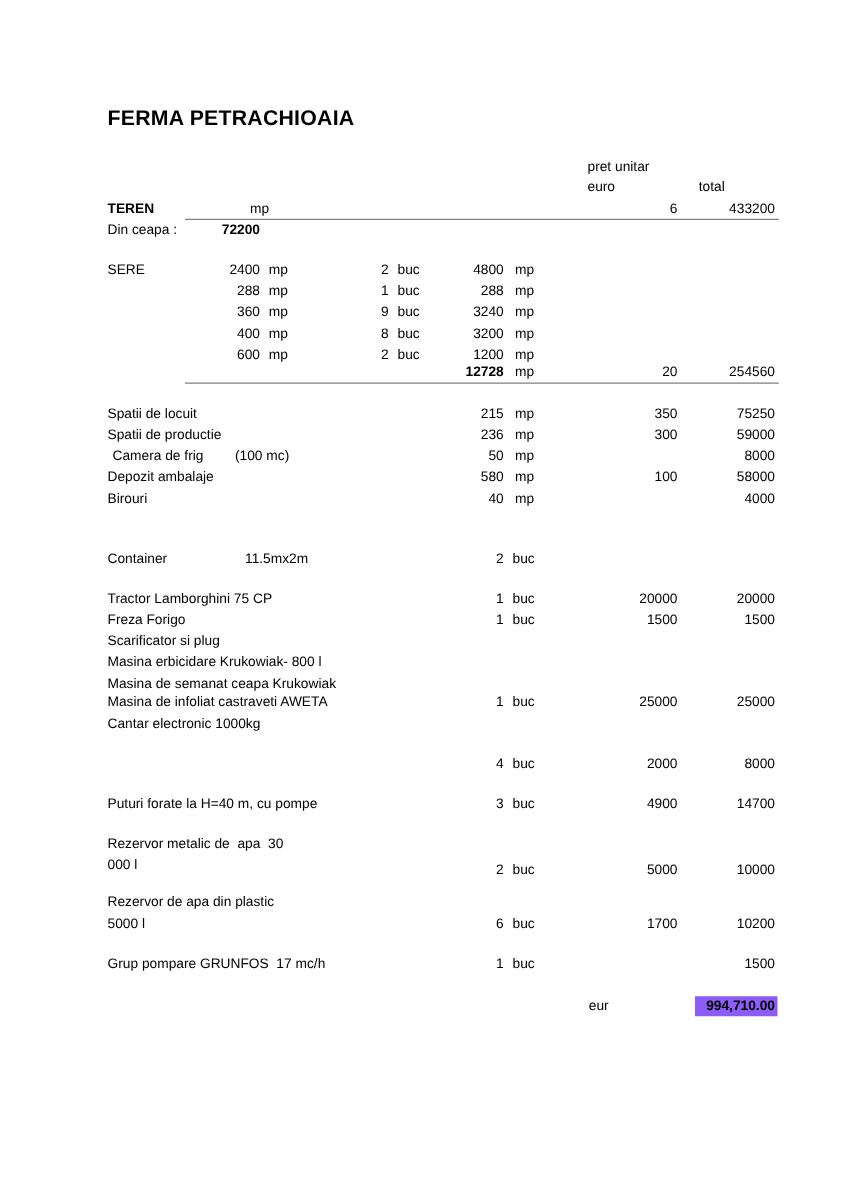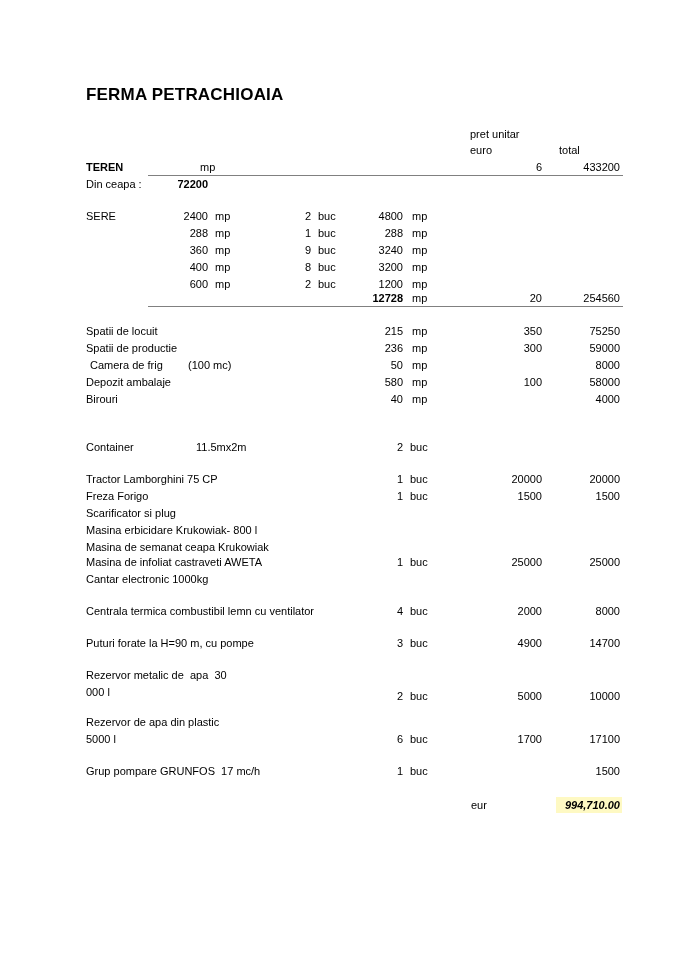--- a/index.html
+++ b/index.html
@@ -227,48 +227,47 @@
   <div class="t" style="left:86px; top:541px;">Masina de semanat ceapa Krukowiak</div>
 
   <div class="t" style="left:86px; top:556px;">Masina de infoliat castraveti AWETA</div>
   <div class="t col-qty" style="left:377px; top:556px;">1</div>
   <div class="t" style="left:410px; top:556px;">buc</div>
   <div class="t col-price" style="left:474px; top:556px;">25000</div>
   <div class="t col-total" style="left:558px; top:556px;">25000</div>
 
   <div class="t" style="left:86px; top:573px;">Cantar electronic 1000kg</div>
 
-  <div class="t" style="left:86px; top:605px;">Centrala termica combustibil lemn cu ventilator</div>
   <div class="t col-qty" style="left:377px; top:605px;">4</div>
   <div class="t" style="left:410px; top:605px;">buc</div>
   <div class="t col-price" style="left:474px; top:605px;">2000</div>
   <div class="t col-total" style="left:558px; top:605px;">8000</div>
 
-  <div class="t" style="left:86px; top:637px;">Puturi forate la H=90 m, cu pompe</div>
+  <div class="t" style="left:86px; top:637px;">Puturi forate la H=40 m, cu pompe</div>
   <div class="t col-qty" style="left:377px; top:637px;">3</div>
   <div class="t" style="left:410px; top:637px;">buc</div>
   <div class="t col-price" style="left:474px; top:637px;">4900</div>
   <div class="t col-total" style="left:558px; top:637px;">14700</div>
 
   <div class="t" style="left:86px; top:669px;">Rezervor metalic de  apa  30</div>
   <div class="t" style="left:86px; top:686px;">000 l</div>
   <div class="t col-qty" style="left:377px; top:690px;">2</div>
   <div class="t" style="left:410px; top:690px;">buc</div>
   <div class="t col-price" style="left:474px; top:690px;">5000</div>
   <div class="t col-total" style="left:558px; top:690px;">10000</div>
 
   <div class="t" style="left:86px; top:716px;">Rezervor de apa din plastic</div>
   <div class="t" style="left:86px; top:733px;">5000 l</div>
   <div class="t col-qty" style="left:377px; top:733px;">6</div>
   <div class="t" style="left:410px; top:733px;">buc</div>
   <div class="t col-price" style="left:474px; top:733px;">1700</div>
-  <div class="t col-total" style="left:558px; top:733px;">17100</div>
+  <div class="t col-total" style="left:558px; top:733px;">10200</div>
 
   <div class="t" style="left:86px; top:765px;">Grup pompare GRUNFOS  17 mc/h</div>
   <div class="t col-qty" style="left:377px; top:765px;">1</div>
   <div class="t" style="left:410px; top:765px;">buc</div>
   <div class="t col-price" style="left:474px; top:765px;"></div>
   <div class="t col-total" style="left:558px; top:765px;">1500</div>
 
   <div id="eur-label">eur</div>
-  <div id="grand-total" style="background: #fef9c3; font-style: italic;">994,710.00</div>
+  <div id="grand-total" style="background: #8b5cf6;">994,710.00</div>
 
 </div>
 
 </body></html>

